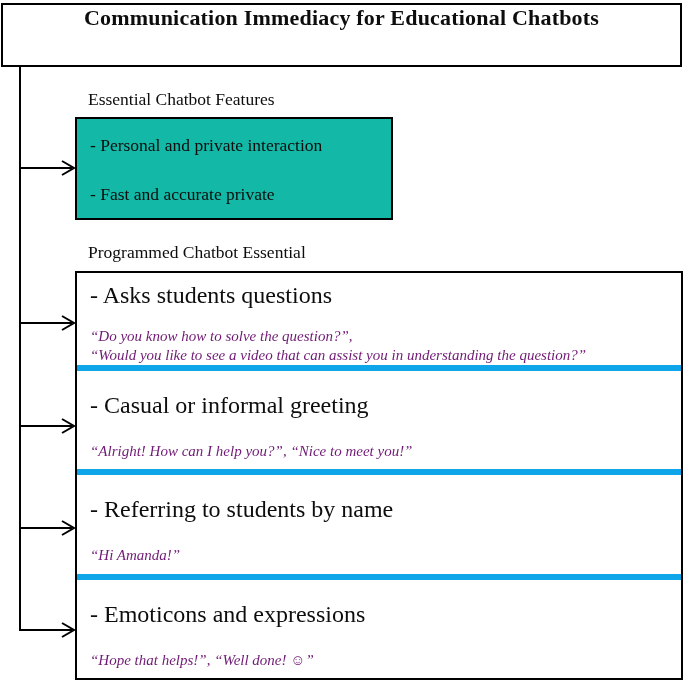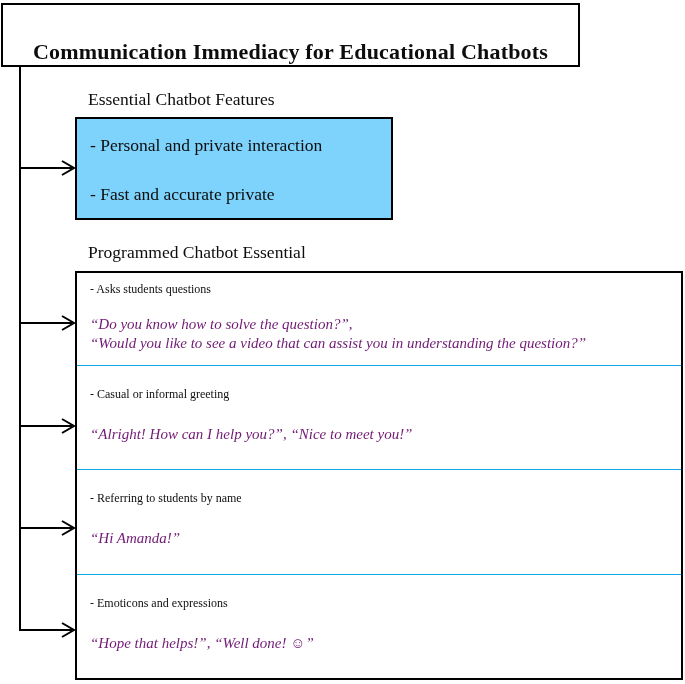--- a/index.html
+++ b/index.html
@@ -9,23 +9,23 @@
     width: 685px;
     height: 684px;
     background: #ffffff;
     font-family: "Liberation Serif", "DejaVu Serif", serif;
     color: #0d0d0d;
     overflow: hidden;
   }
   .title-box {
     position: absolute;
     left: 1px; top: 3px;
-    width: 579px; height: 64px;
+    width: 681px; height: 64px;
     border: 2px solid #000;
-    display: flex; align-items: flex-end; justify-content: center;
+    display: flex; align-items: flex-start; justify-content: center;
   }
   .title-text {
     font-weight: bold;
     font-size: 22px;
     letter-spacing: 0.2px;
   }
   .connectors {
     position: absolute;
     left: 0; top: 0;
     pointer-events: none;
@@ -36,40 +36,40 @@
     font-size: 17.5px;
   }
   .label-essential { top: 89px; text-align: center; }
   .label-programmed { top: 242px; }
   .essential-box {
     position: absolute;
     left: 75px; top: 117px;
     width: 318px; height: 103px;
     border: 2px solid #000;
     padding: 16px 10px 0 13px;
-    background: #7dd3fc;
+    background: #14b8a6;
   }
   .essential-item { font-size: 17.5px; }
   .essential-item + .essential-item { margin-top: 28px; }
   .programmed-box {
     position: absolute;
     left: 75px; top: 271px;
     width: 608px; height: 409px;
     border: 2px solid #000;
     display: flex;
     flex-direction: column;
     background: #fff;
   }
   .prog-row {
     flex: 1;
-    border-top: 1px solid #0ea5e9;
+    border-top: 6px solid #0ea5e9;
     padding: 21px 12px 0 13px;
   }
   .prog-row:first-child { border-top: none; padding-top: 9px; }
-  .feature-title { font-size: 12px; }
+  .feature-title { font-size: 24px; }
   .quotes {
     margin-top: 23px;
     font-style: italic;
     font-size: 15px;
     line-height: 19px;
     color: #701a75;
   }
   .prog-row:first-child .quotes { margin-top: 18px; }
 </style>
 </head>

